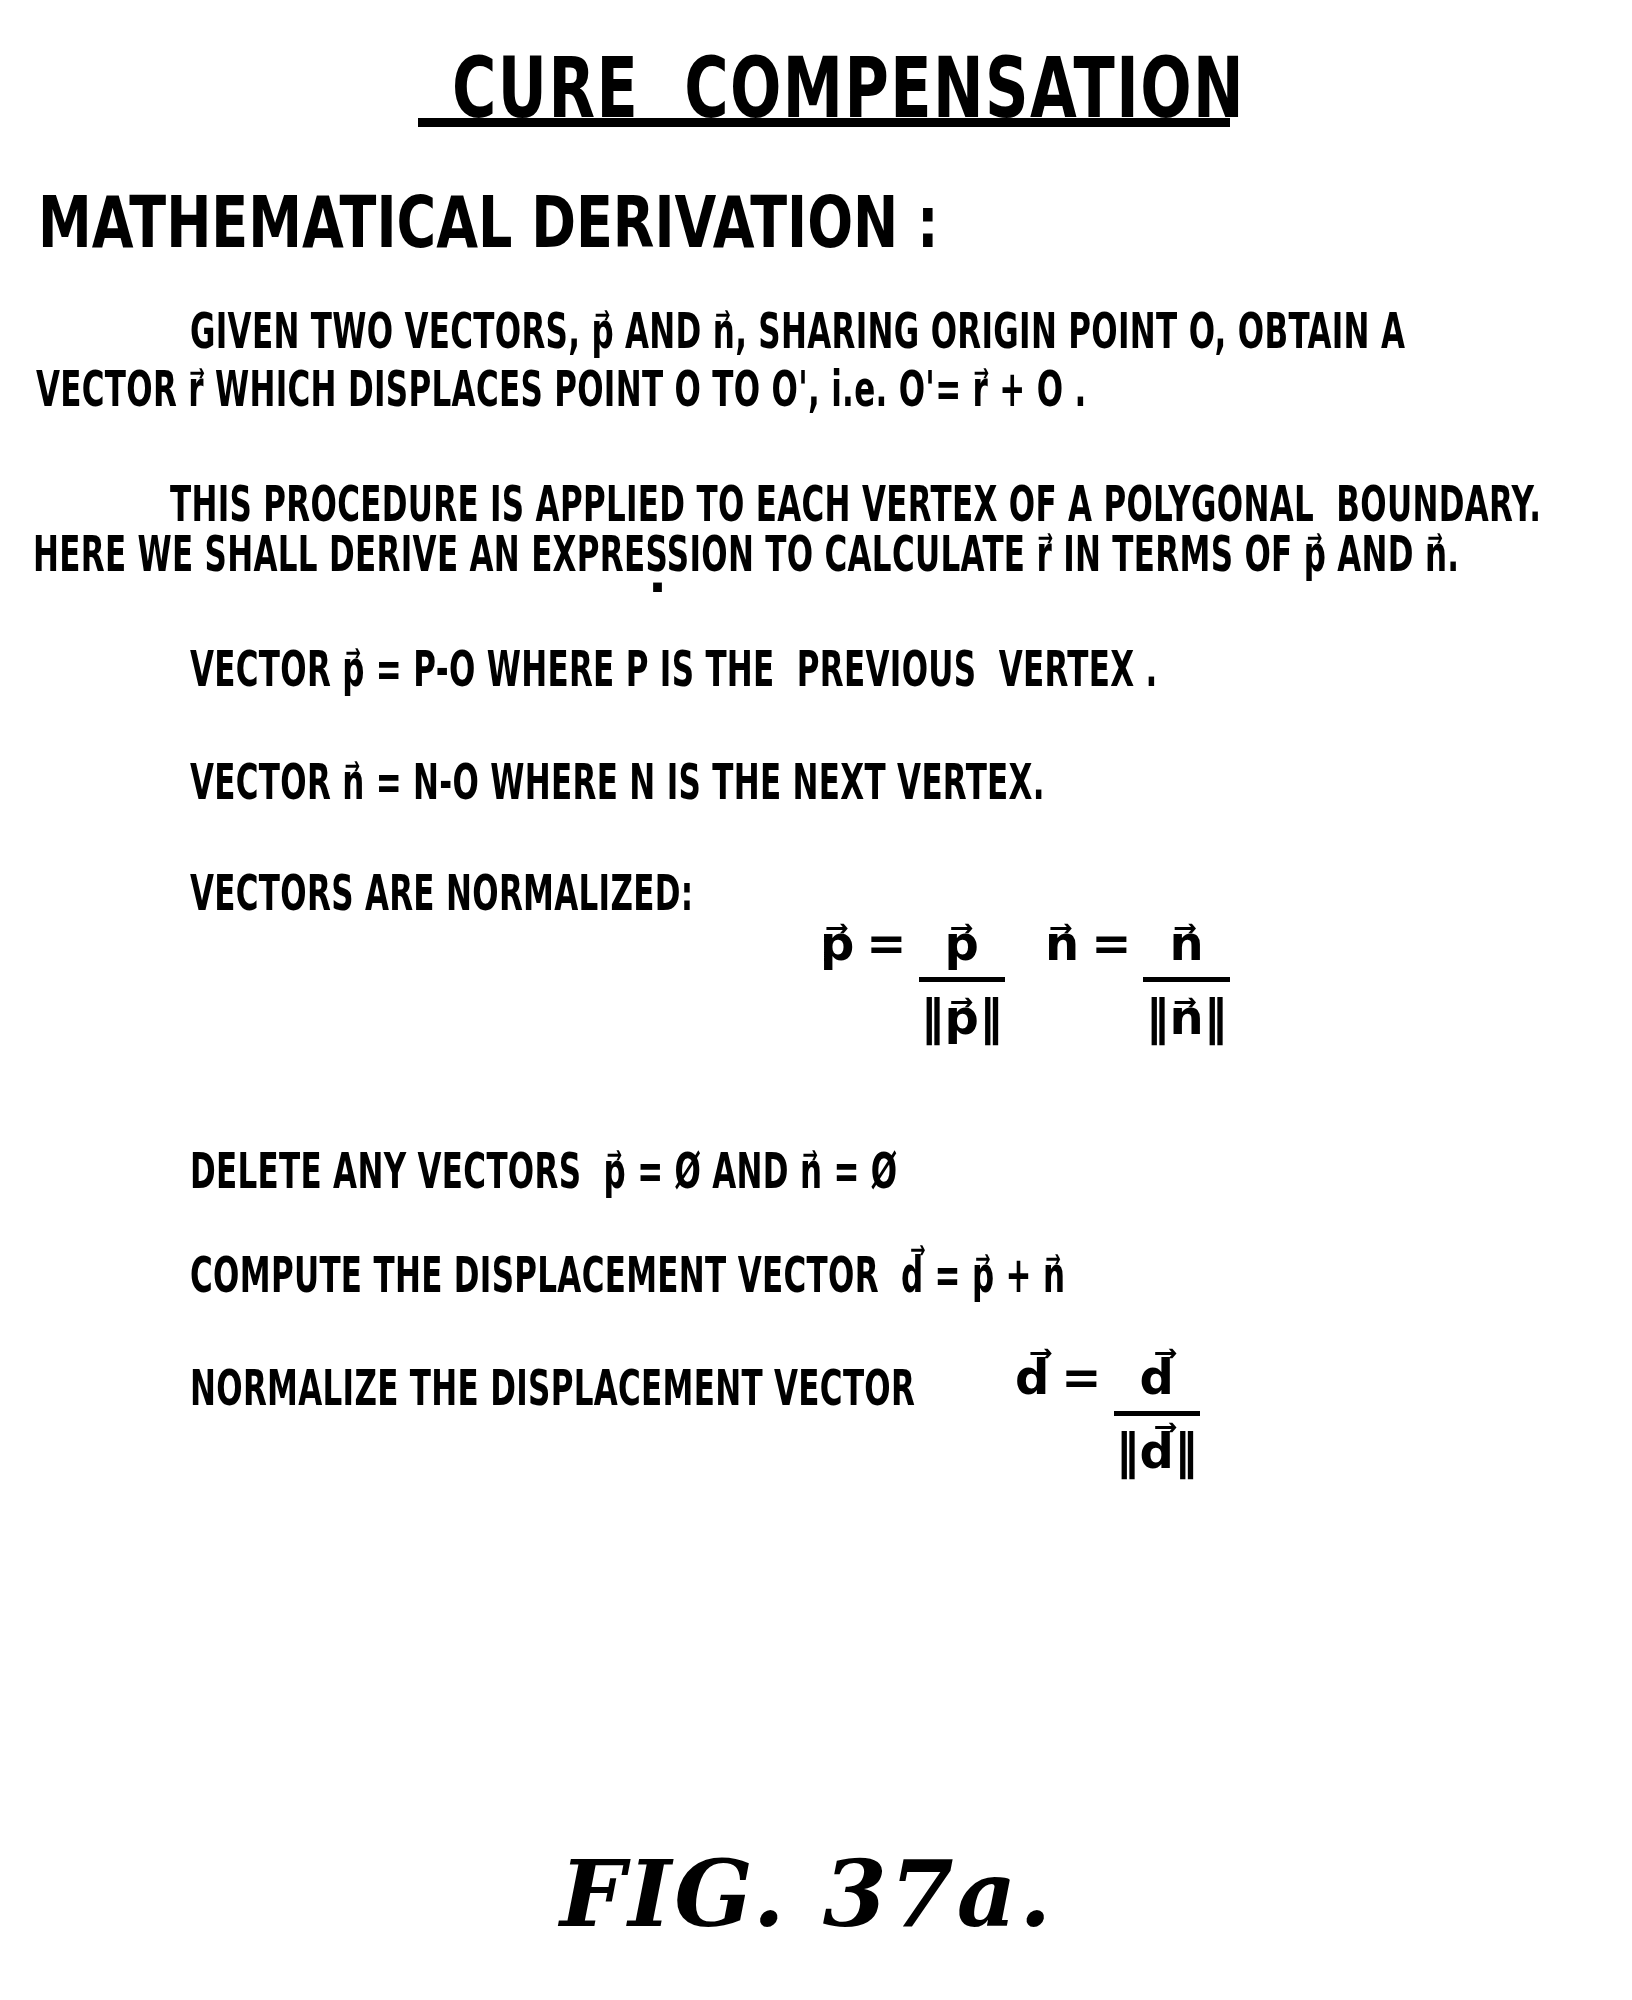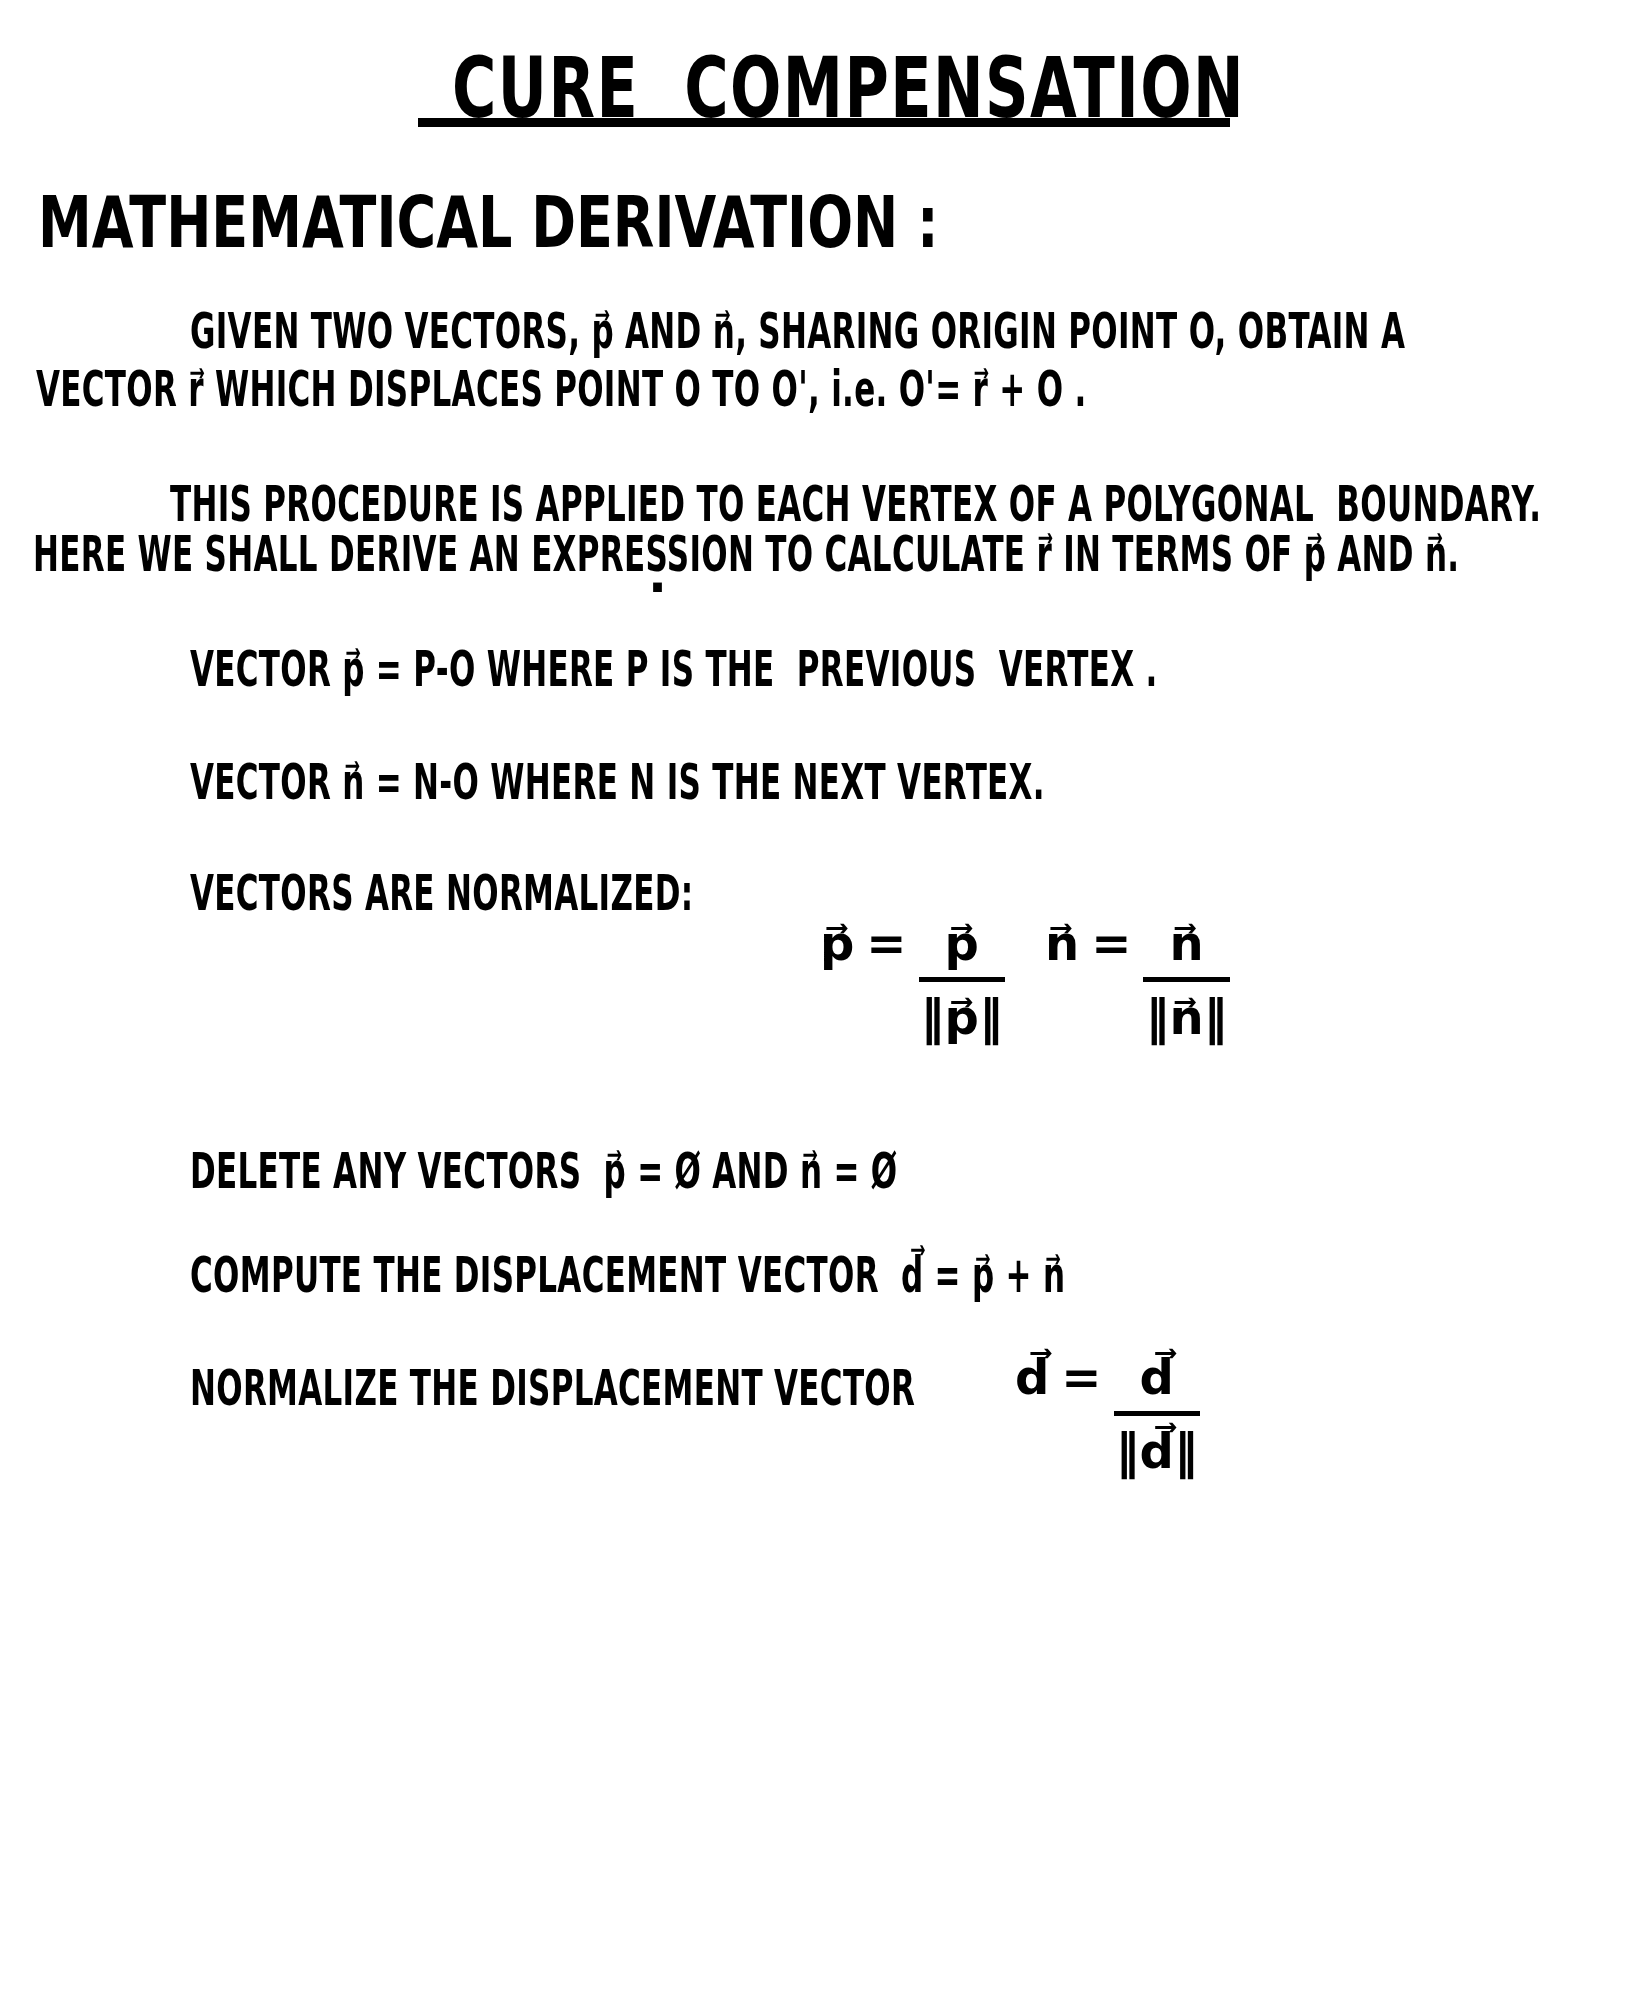--- a/index.html
+++ b/index.html
@@ -154,14 +154,15 @@
 
   <div class="eq" id="eq-d">
     <span class="eq-lhs">d⃗</span>
     <span class="eq-sign">=</span>
     <span class="frac">
       <span class="num">d⃗</span>
       <span class="den">‖d⃗‖</span>
     </span>
   </div>
 
+  <div class="figure-label">FIG. 37a.</div>
 
 </div>
 
 </body></html>

